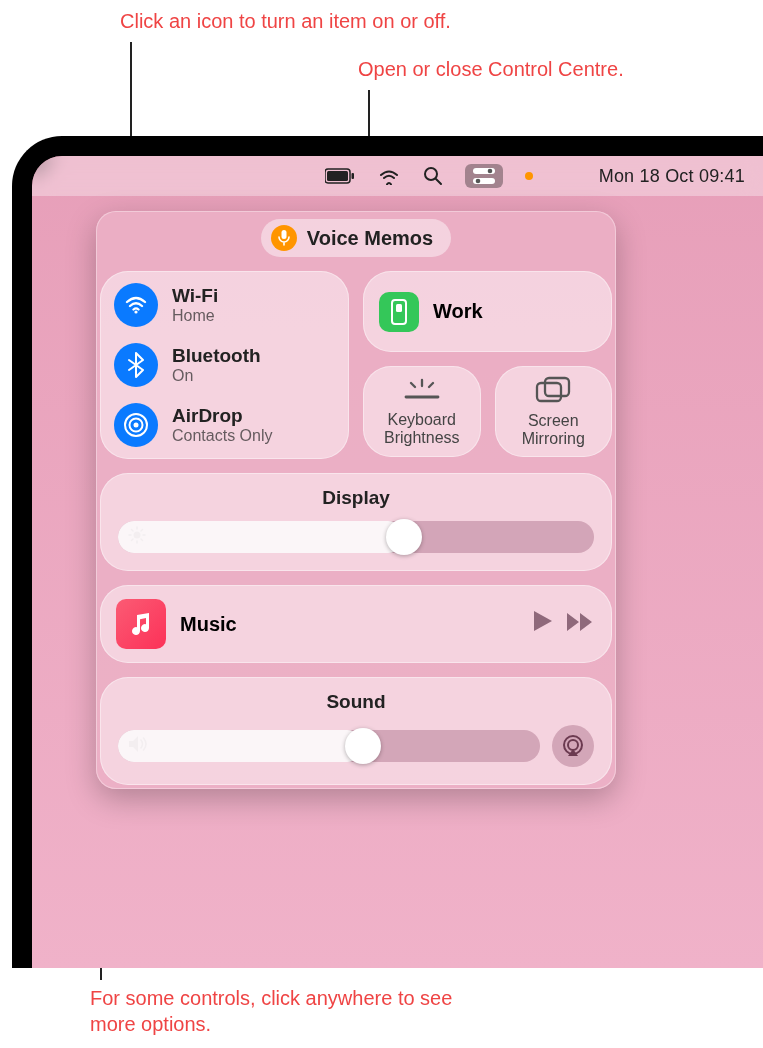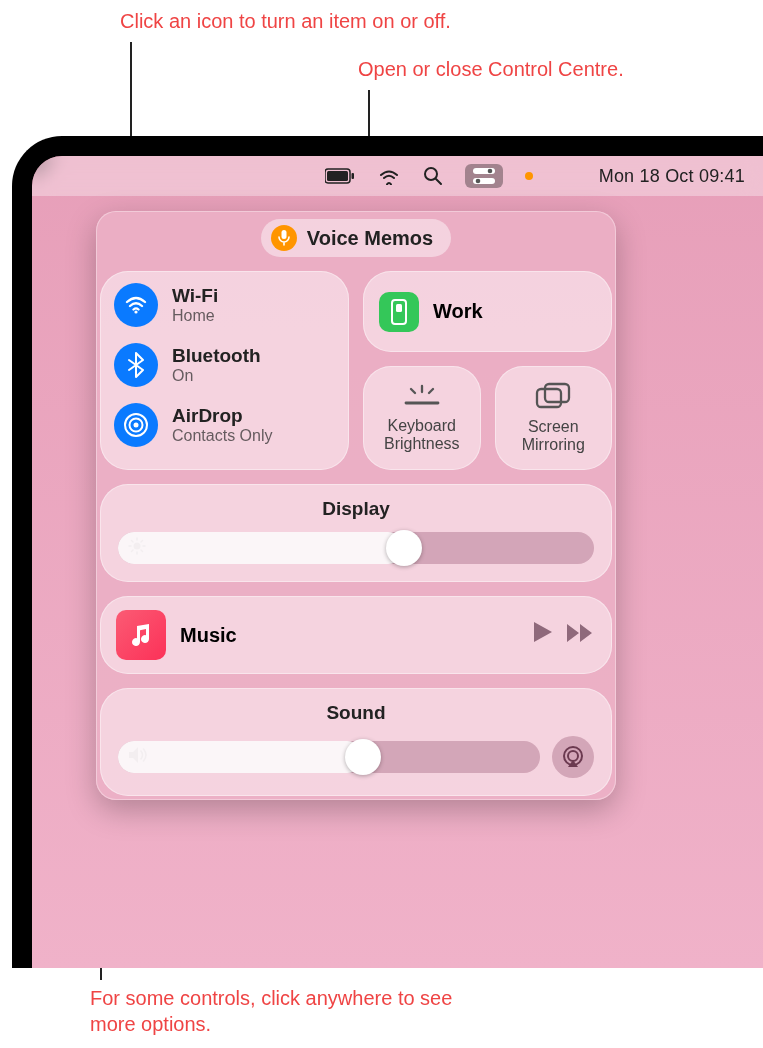--- a/index.html
+++ b/index.html
@@ -120,21 +120,21 @@
   .right-col { display:flex; flex-direction:column; gap:14px;}
   .focus-card { height: 81px; display:flex; align-items:center; gap:14px; padding:0 16px;}
   .focus-card .bubble {
     width: 40px; height: 40px; border-radius: 10px; background: #34c759;
     display:flex; align-items:center; justify-content:center; color:#fff;
   }
   .focus-card .label{ font-weight:600; font-size:20px;}
 
   .two-mini { display:grid; grid-template-columns:1fr 1fr; gap:14px;}
   .mini-card {
-    height: 104px;
+    height: 91px;
     display:flex; flex-direction:column; align-items:center; justify-content:center;
     gap:8px; font-size:16px; text-align:center; color:#444; padding: 8px;
   }
   .mini-card svg { color:#555;}
 
   .slider-card { margin-top:14px; padding:14px 18px 18px;text-align:center;}
   .slider-card .label{ font-weight:600; font-size:19px; color:#222; margin-bottom:12px;}
   .slider-row { display:flex; align-items:center; gap:12px;}
   .slider {
     flex:1; position:relative; height: 32px; border-radius: 16px;

